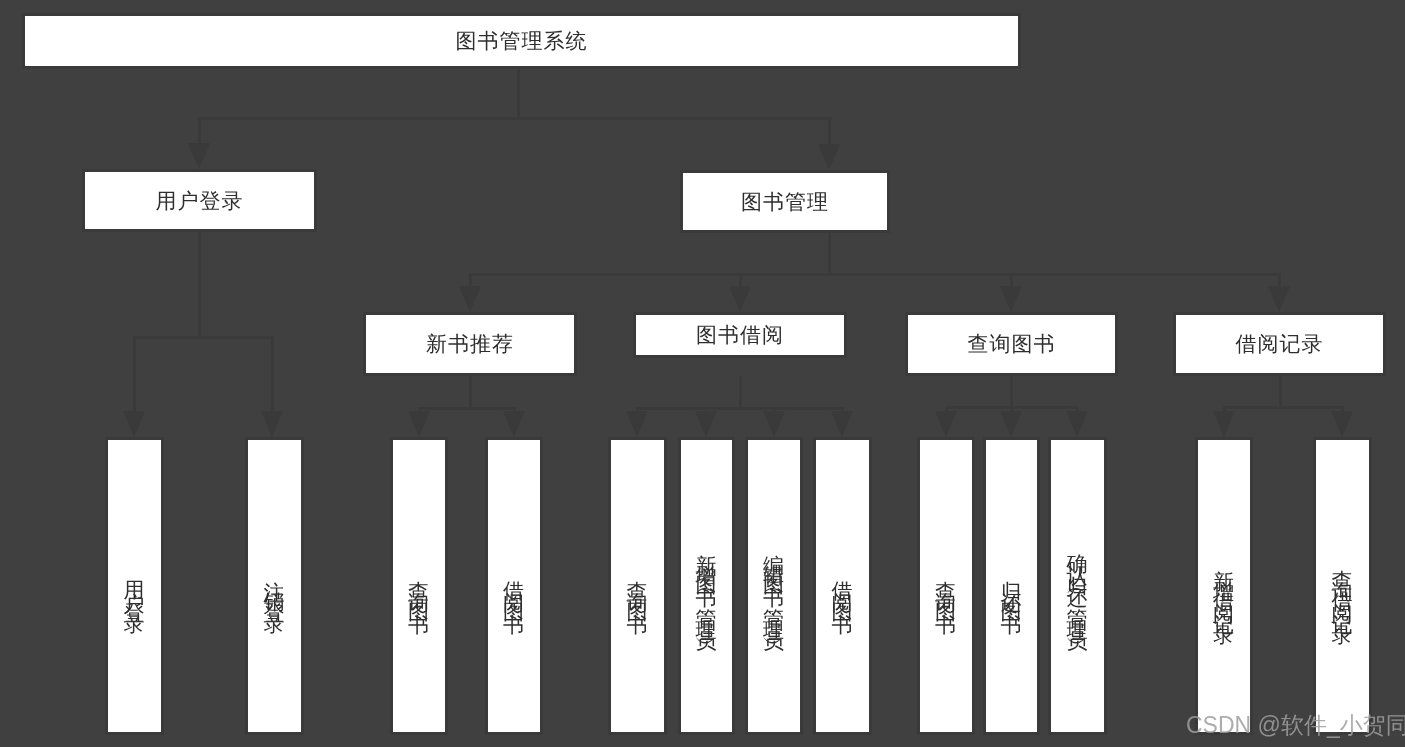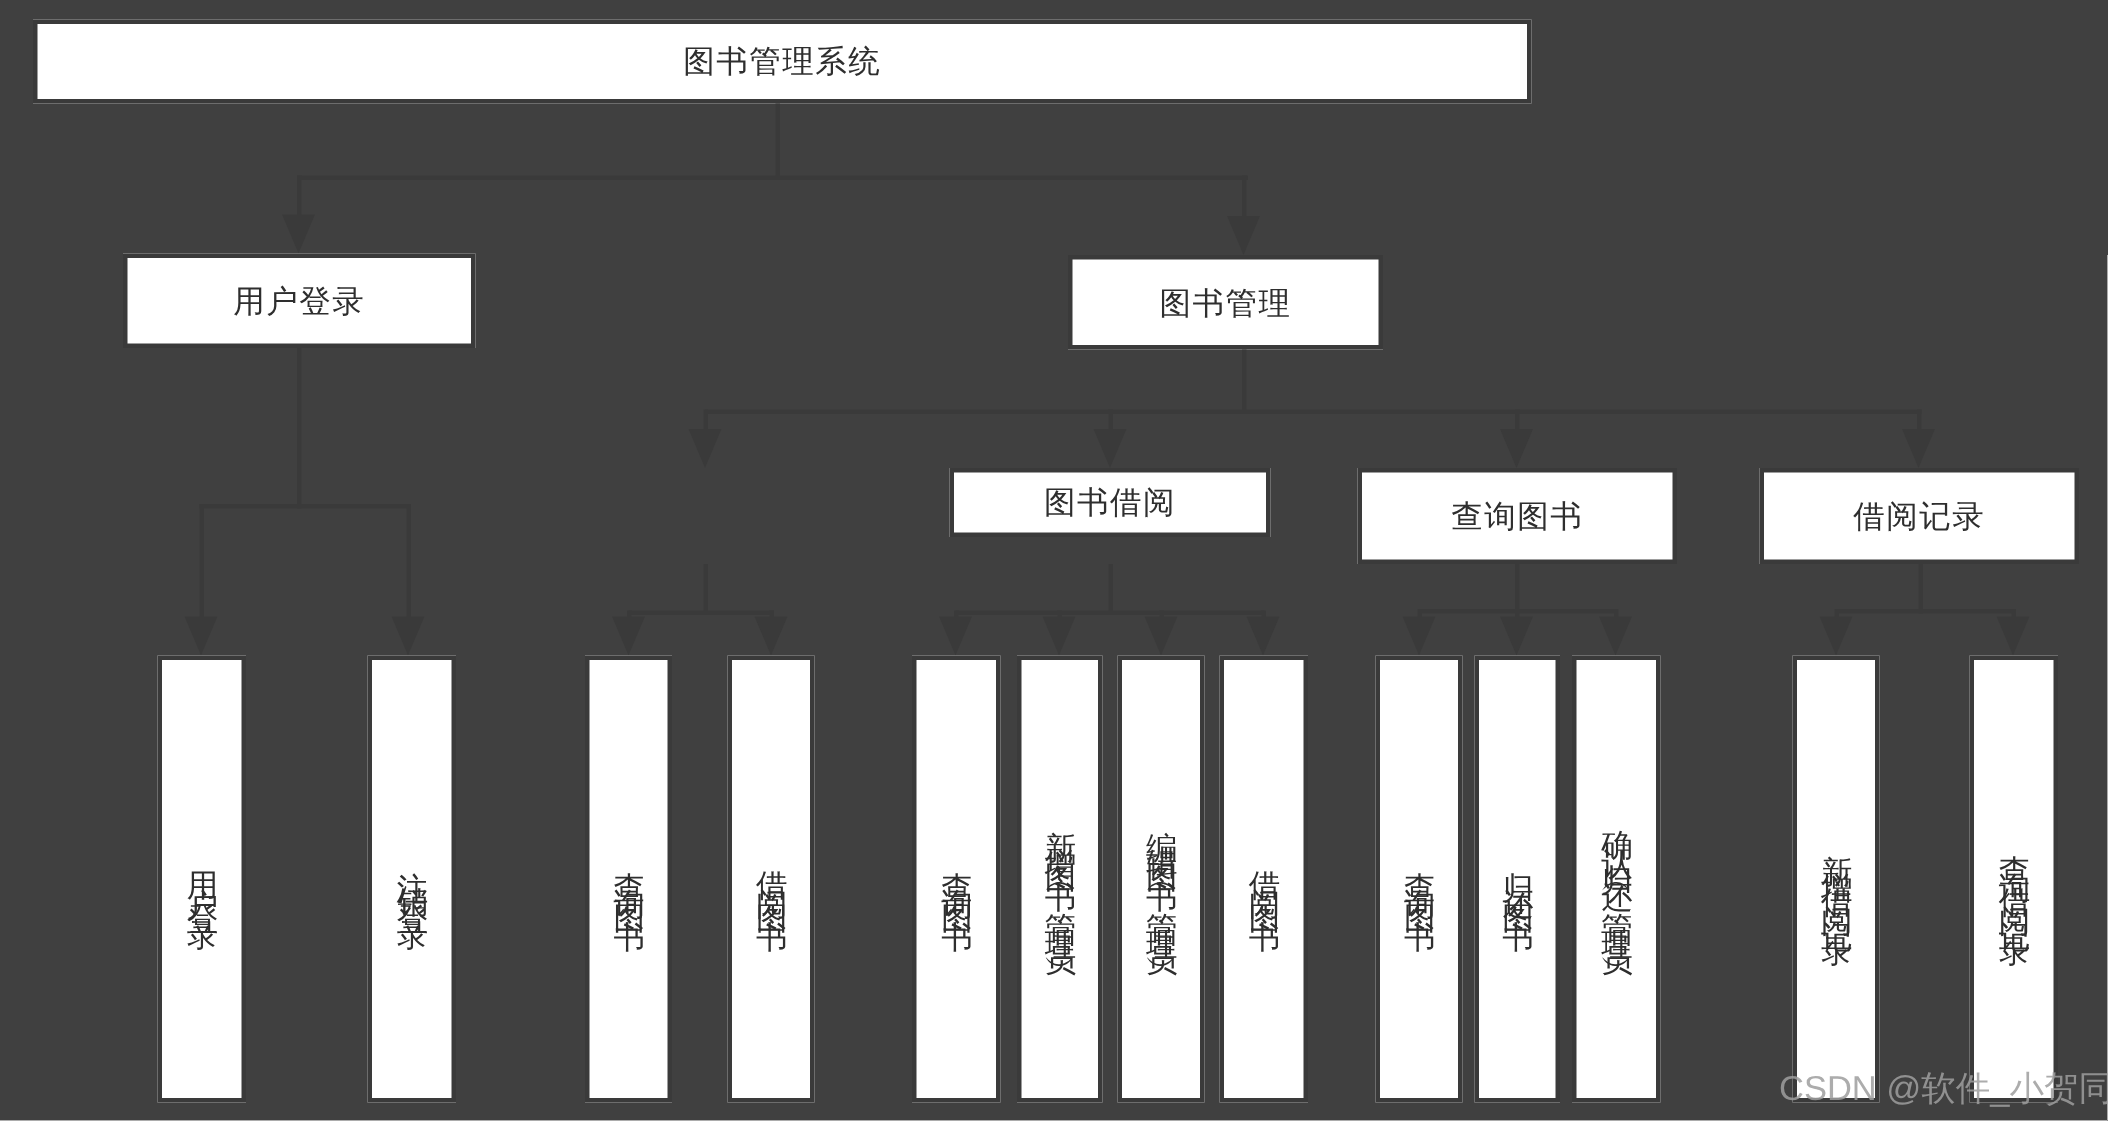--- a/index.html
+++ b/index.html
@@ -41,21 +41,21 @@
   <div class="vl" style="left:517px;top:69px;height:51px"></div>
   <div class="hl" style="left:198px;top:117px;width:634px"></div>
   <div class="vl" style="left:198px;top:117px;height:28px"></div>
   <div class="arr" style="left:188px;top:143px"></div>
   <div class="vl" style="left:828px;top:117px;height:28px"></div>
   <div class="arr" style="left:818px;top:144px"></div>
 
   <div class="box" style="left:82px;top:169px;width:235px;height:63px">
     <span>用户登录</span>
   </div>
-  <div class="box" style="left:712px;top:170px;width:210px;height:63px">
+  <div class="box" style="left:680px;top:170px;width:210px;height:63px">
     <span>图书管理</span>
   </div>
 
   <div class="vl" style="left:198px;top:232px;height:107px"></div>
   <div class="hl" style="left:133px;top:336px;width:141px"></div>
   <div class="vl" style="left:133px;top:336px;height:77px"></div>
   <div class="arr" style="left:123px;top:411px"></div>
   <div class="vl" style="left:271px;top:336px;height:77px"></div>
   <div class="arr" style="left:261px;top:411px"></div>
 
@@ -63,20 +63,23 @@
   <div class="hl" style="left:470px;top:273px;width:811px"></div>
   <div class="vl" style="left:469px;top:273px;height:16px"></div>
   <div class="arr" style="left:459px;top:286px"></div>
   <div class="vl" style="left:739px;top:273px;height:16px"></div>
   <div class="arr" style="left:729px;top:286px"></div>
   <div class="vl" style="left:1010px;top:273px;height:16px"></div>
   <div class="arr" style="left:1000px;top:286px"></div>
   <div class="vl" style="left:1278px;top:273px;height:16px"></div>
   <div class="arr" style="left:1268px;top:286px"></div>
 
+  <div class="box" style="left:363px;top:312px;width:214px;height:64px">
+    <span>新书推荐</span>
+  </div>
   <div class="box" style="left:633px;top:312px;width:214px;height:46px">
     <span>图书借阅</span>
   </div>
   <div class="box" style="left:905px;top:312px;width:213px;height:64px">
     <span>查询图书</span>
   </div>
   <div class="box" style="left:1173px;top:312px;width:213px;height:64px">
     <span>借阅记录</span>
   </div>
 

